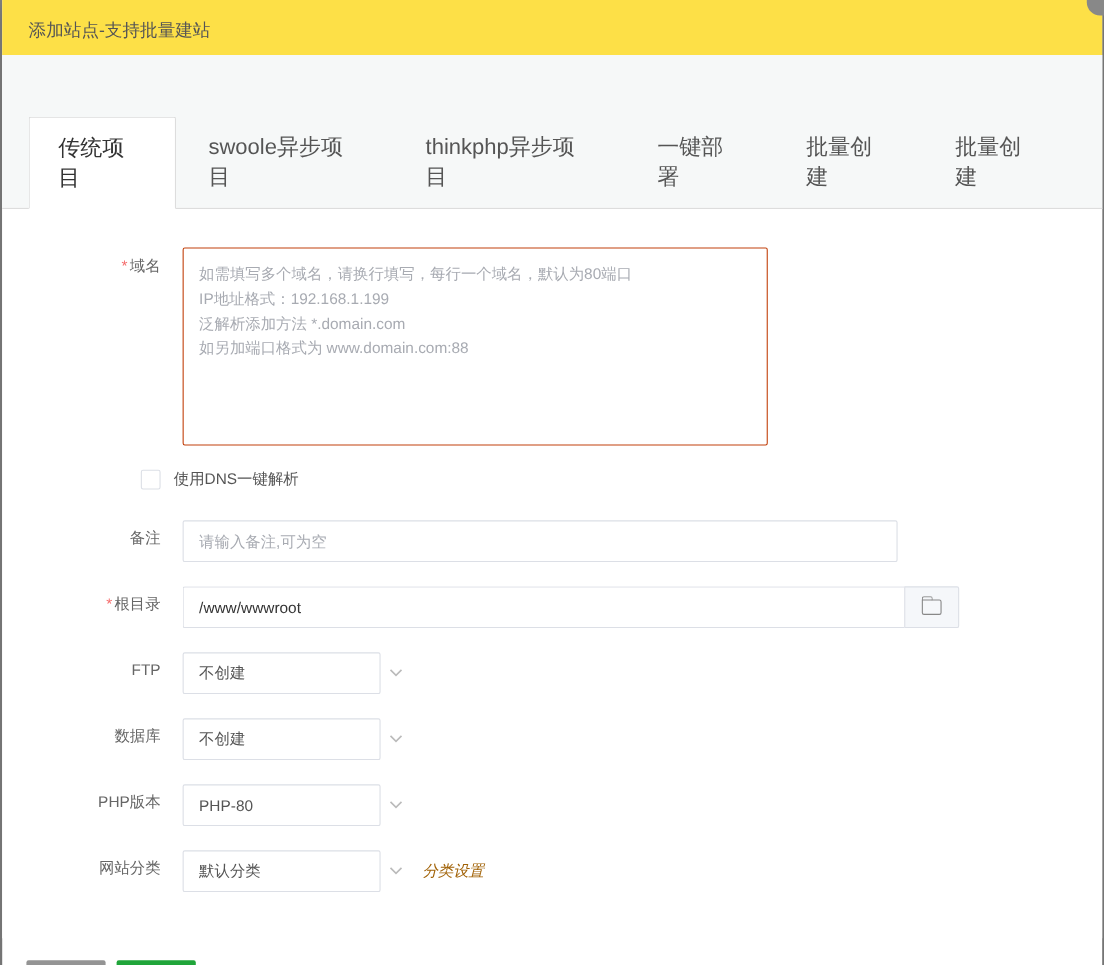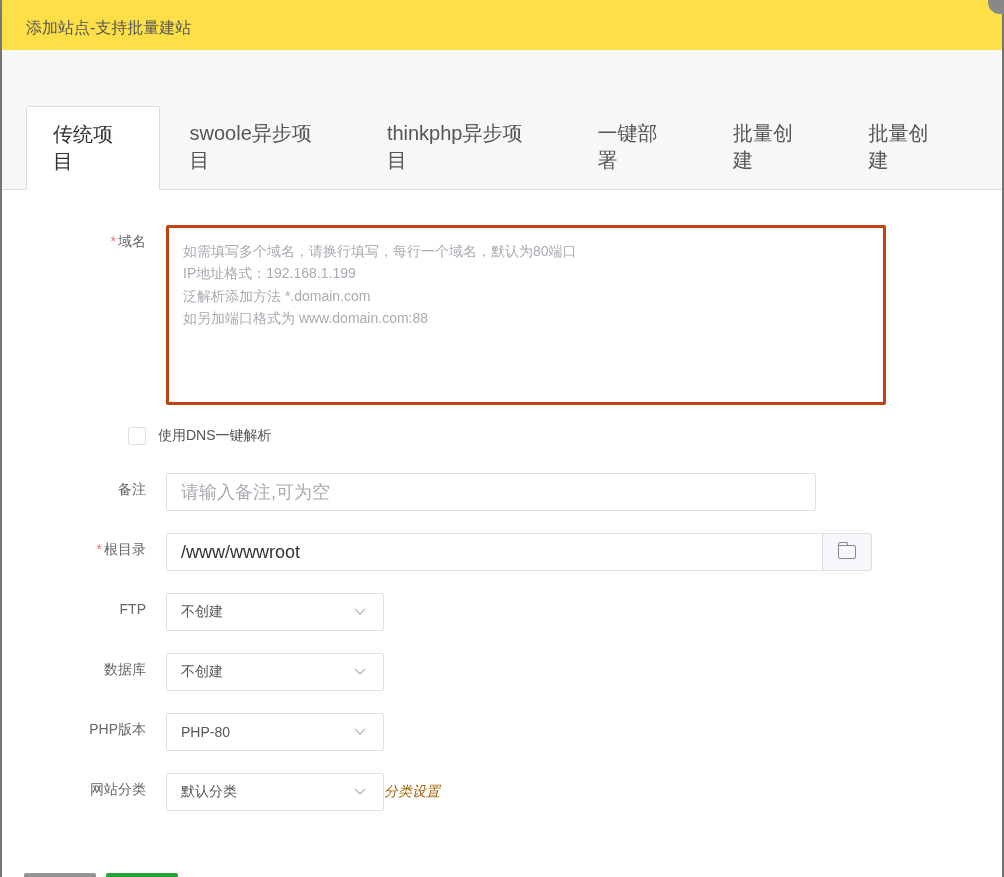--- a/index.html
+++ b/index.html
@@ -87,23 +87,23 @@
     .form-label .required {
       color: #f56c6c;
       margin-right: 2px;
     }
     .form-control-wrap {
       flex: 1;
       display: flex;
       align-items: center;
     }
     .textarea-domain {
-      width: 720px;
+      width: 532px;
       height: 180px;
-      border: 3px solid #c2410c;
+      border: 1px solid #c2410c;
       border-radius: 2px;
       padding: 12px 14px;
       font-size: 14px;
       color: #333;
       resize: none;
       font-family: inherit;
       line-height: 1.6;
     }
     .textarea-domain::placeholder {
       color: #a8abb2;
@@ -128,21 +128,21 @@
     .checkbox-label {
       color: #555;
       cursor: pointer;
     }
     .text-input {
       width: 650px;
       height: 38px;
       border: 1px solid #dcdfe6;
       border-radius: 2px;
       padding: 0 14px;
-      font-size: 18px;
+      font-size: 14px;
       color: #333;
     }
     .text-input::placeholder {
       color: #a8abb2;
     }
     .input-with-btn {
       display: flex;
       width: 706px;
     }
     .input-with-btn .text-input {
@@ -178,21 +178,21 @@
       height: 3px;
       border: 1.5px solid #888;
       border-bottom: none;
       border-radius: 2px 2px 0 0;
     }
     .select-wrap {
       position: relative;
       width: 200px;
     }
     .select {
-      width: 218px;
+      width: 180px;
       height: 38px;
       border: 1px solid #dcdfe6;
       border-radius: 2px;
       padding: 0 36px 0 14px;
       font-size: 14px;
       color: #555;
       cursor: pointer;
       display: flex;
       align-items: center;
       background: #fff;

